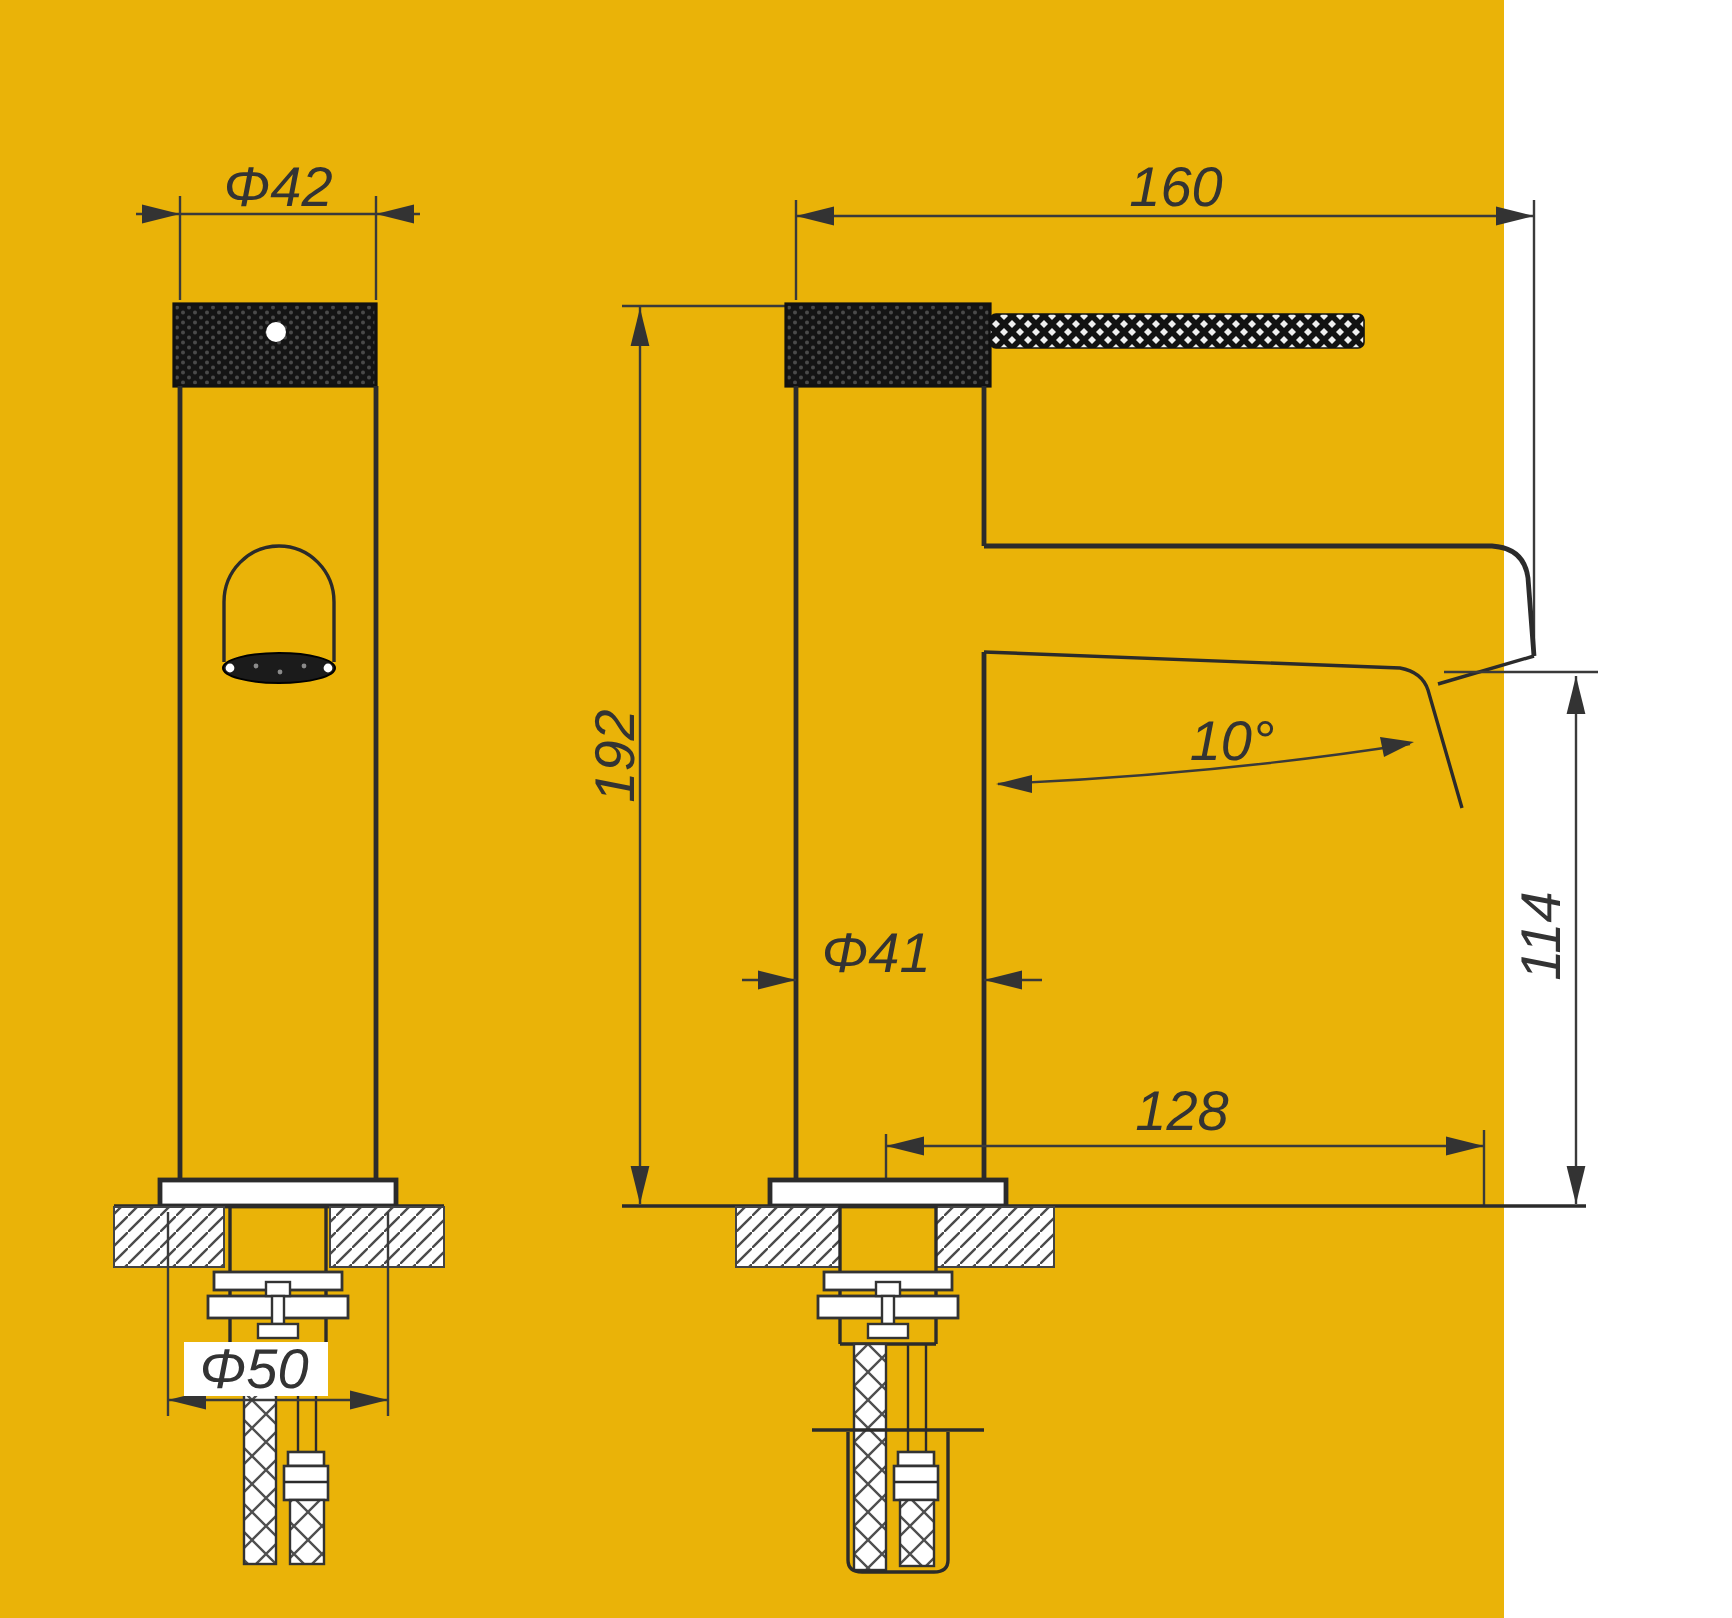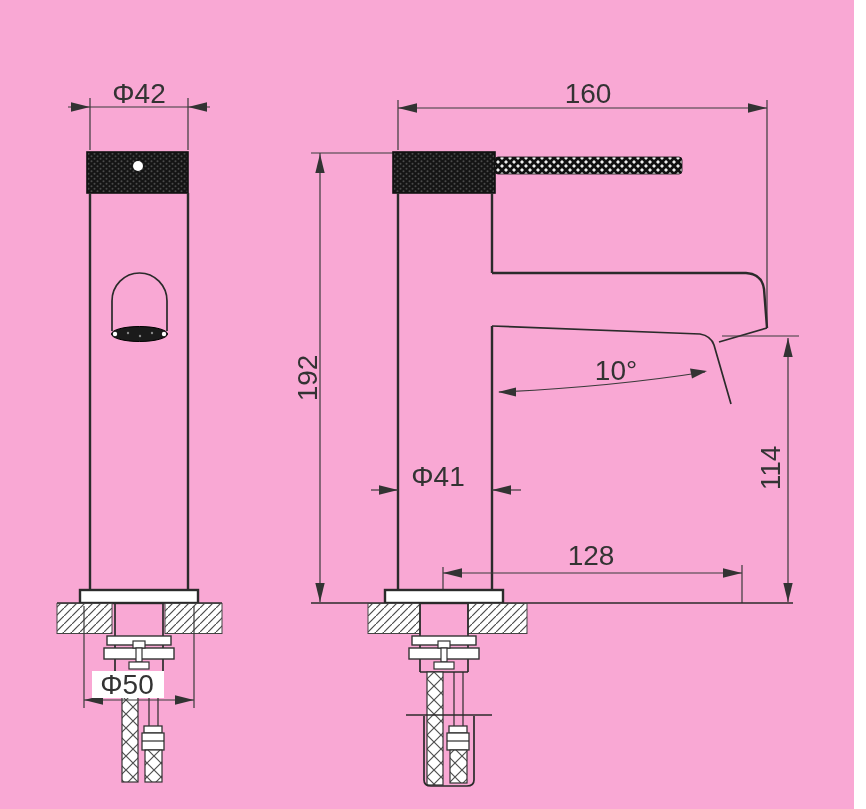--- a/index.html
+++ b/index.html
@@ -2,24 +2,25 @@
 <html><head>
 <meta charset="utf-8">
 <style>
   html, body {
     margin: 0;
     padding: 0;
     background: #ffffff;
   }
   .stage {
     position: relative;
-    width: 854px;
+    width: 752px;
     height: 809px;
-    background: #f9a8d4;
+    background: #eab308;
     font-family: "Liberation Sans", sans-serif;
+    font-style: italic;
   }
   svg text {
     font-family: "Liberation Sans", sans-serif;
     fill: #333333;
   }
   .dim-text { font-size: 28px; }
   .obj { stroke: #2b2b2b; fill: none; }
   .thick { stroke-width: 2.4; }
   .med { stroke-width: 1.7; }
   .thin { stroke-width: 1.2; }

